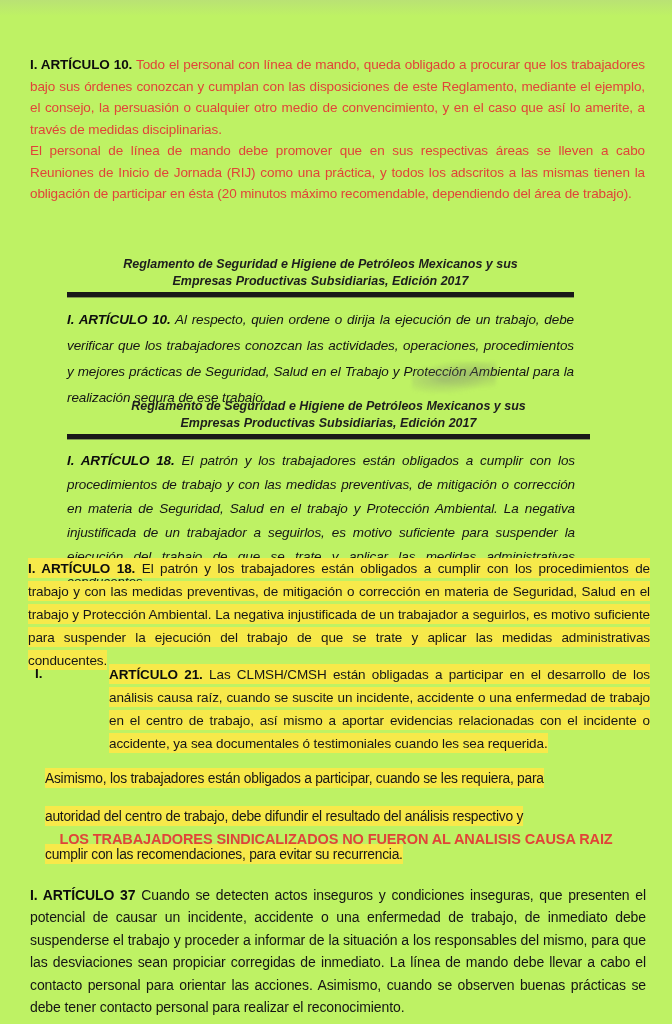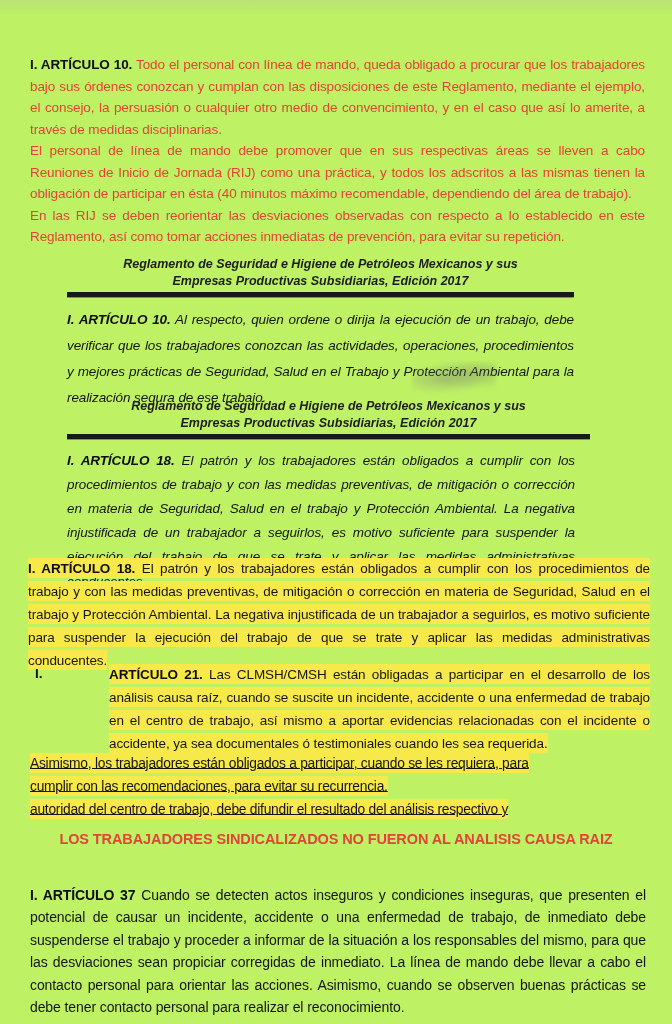--- a/index.html
+++ b/index.html
@@ -72,21 +72,21 @@
     top:662px; left:35px; width:615px; display:flex;
     font-size:13.5px; line-height:23px; letter-spacing:-0.1px;
   }
   #art21 .marker { width:50px; font-weight:bold; color:#0d0d0d; }
   #art21 .a21-body { flex:1; text-align:justify;margin-left:24px; }
 
   #asimismo {
     top:751px; left:30px; width:600px;
     font-size:13.8px; line-height:23.2px; letter-spacing:-0.25px;
   }
-  #asimismo div { margin:0;text-decoration:underline; }
+  #asimismo div { margin:15px; }
 
   #warning {
     top:831px; left:0; width:672px; text-align:center;
     font-weight:bold; font-size:14.5px; color:#e14438;
     letter-spacing:-0.1px;
   }
 
   #art37 {
     top:884px; left:30px; width:616px;
     font-size:14px; line-height:22.4px; letter-spacing:-0.1px;
@@ -98,22 +98,21 @@
 
 <div class="page">
 
   <div class="scan-edge"></div>
 
   <section class="abs" id="art10">
     <p class="just">
       <span class="bold">I. ARTÍCULO 10.</span>
       <span class="red">Todo el personal con línea de mando, queda obligado a procurar que los trabajadores bajo sus órdenes conozcan y cumplan con las disposiciones de este Reglamento, mediante el ejemplo, el consejo, la persuasión o cualquier otro medio de convencimiento, y en el caso que así lo amerite, a través de medidas disciplinarias.</span>
     </p>
-    <p class="just red">El personal de línea de mando debe promover que en sus respectivas áreas se lleven a cabo Reuniones de Inicio de Jornada (RIJ) como una práctica, y todos los adscritos a las mismas tienen la obligación de participar en ésta (40 minutos máximo recomendable, dependiendo del área de trabajo).</p>
-    <p class="just red">En las RIJ se deben reorientar las desviaciones observadas con respecto a lo establecido en este Reglamento, así como tomar acciones inmediatas de prevención, para evitar su repetición.</p>
+    <p class="just red">El personal de línea de mando debe promover que en sus respectivas áreas se lleven a cabo Reuniones de Inicio de Jornada (RIJ) como una práctica, y todos los adscritos a las mismas tienen la obligación de participar en ésta (20 minutos máximo recomendable, dependiendo del área de trabajo).</p>
   </section>
 
   <section class="abs excerpt" id="excerpt1">
     <div class="exc-header">
       <div>Reglamento de Seguridad e Higiene de Petróleos Mexicanos y sus</div>
       <div>Empresas Productivas Subsidiarias, Edición 2017</div>
     </div>
     <div class="exc-rule"></div>
     <p class="exc-body">
       <span class="bold">I. ARTÍCULO 10.</span>
@@ -143,22 +142,22 @@
 
   <section class="abs" id="art21">
     <span class="marker">I.</span>
     <p class="a21-body">
       <span class="hl"><span class="bold">ARTÍCULO 21.</span> <span>Las CLMSH/CMSH están obligadas a participar en el desarrollo de los análisis causa raíz, cuando se suscite un incidente, accidente o una enfermedad de trabajo en el centro de trabajo, así mismo a aportar evidencias relacionadas con el incidente o accidente, ya sea documentales ó testimoniales cuando les sea requerida.</span></span>
     </p>
   </section>
 
   <section class="abs" id="asimismo">
     <div><span class="hl">Asimismo, los trabajadores están obligados a participar, cuando se les requiera, para</span></div>
+    <div><span class="hl">autoridad del centro de trabajo, debe difundir el resultado del análisis respectivo y</span></div>
     <div><span class="hl">cumplir con las recomendaciones, para evitar su recurrencia.</span></div>
-    <div><span class="hl">autoridad del centro de trabajo, debe difundir el resultado del análisis respectivo y</span></div>
   </section>
 
   <p class="abs" id="warning">LOS TRABAJADORES SINDICALIZADOS NO FUERON AL ANALISIS CAUSA RAIZ</p>
 
   <section class="abs" id="art37">
     <p class="just">
       <span class="bold">I. ARTÍCULO 37</span>
       <span>Cuando se detecten actos inseguros y condiciones inseguras, que presenten el potencial de causar un incidente, accidente o una enfermedad de trabajo, de inmediato debe suspenderse el trabajo y proceder a informar de la situación a los responsables del mismo, para que las desviaciones sean propiciar  corregidas de inmediato. La línea de mando debe llevar a cabo el contacto personal para orientar las acciones. Asimismo, cuando se observen buenas prácticas se debe tener contacto personal para realizar el reconocimiento.</span>
     </p>
   </section>

